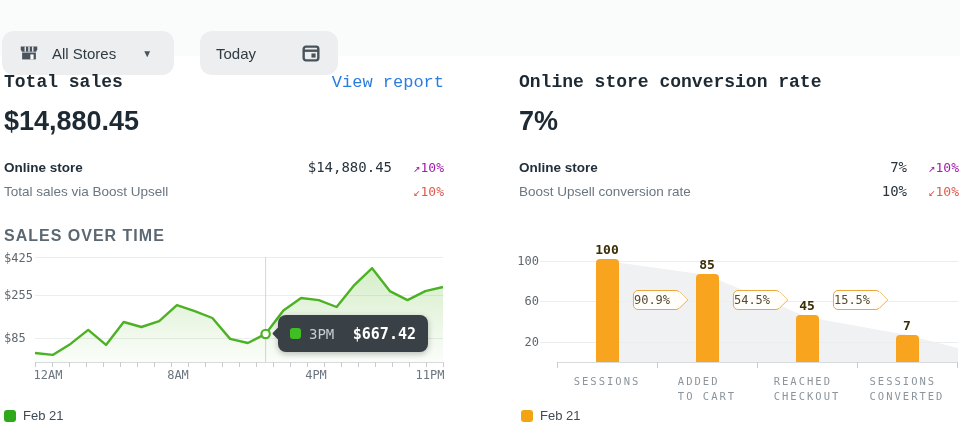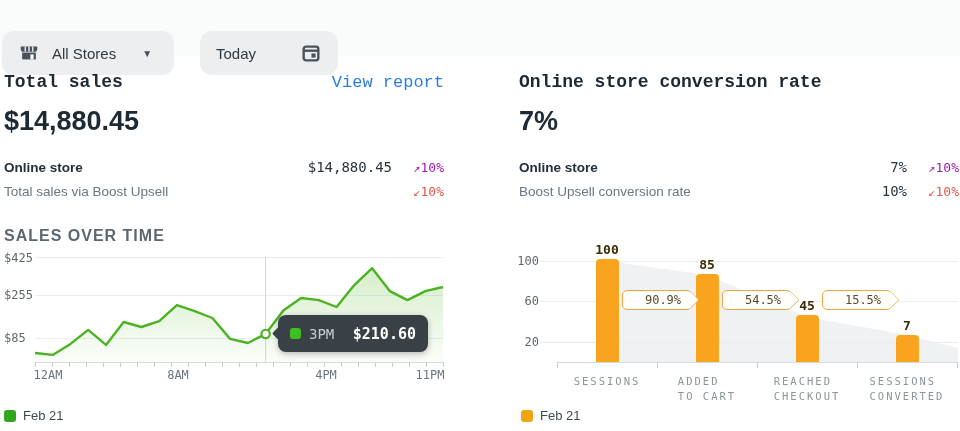--- a/index.html
+++ b/index.html
@@ -80,21 +80,21 @@
   .f-grid { position:absolute; left:35px; width:418px; height:1px; background:#ebedef; }
   .f-base { position:absolute; left:52px; top:122px; width:401px; height:1px; background:#d8dbde; }
   .f-tick { position:absolute; top:122px; width:1px; height:6px; background:#c8ccd0; }
   .f-bar { position:absolute; width:23px; border-radius:4px 4px 0 0; background:#f8a41f; }
   .f-val { position:absolute; transform:translateX(-50%); font-size:13px; font-weight:700; color:#3b2d05;
            font-family:"DejaVu Sans Mono", monospace; }
   .f-cat { position:absolute; transform:translateX(-50%); font-size:10.5px;
            letter-spacing:2px; color:#8b959c; line-height:15px; font-family:"DejaVu Sans Mono", monospace; white-space:nowrap; }
   .f-badge { position:absolute; transform:translateX(-50%); height:20px; background:#fffefa;
              border:1.5px solid #eca63e; border-radius:5px; display:flex; align-items:center;
-             padding:0 10px 0 22px; font-size:12px; color:#554a33;
+             padding:0 10px 0 0; font-size:12px; color:#554a33;
              font-family:"DejaVu Sans Mono", monospace; }
   .f-badge::after { content:''; position:absolute; right:-5.5px; top:50%; width:11px; height:11px;
              background:#fffefa; border-top:1.5px solid #eca63e; border-right:1.5px solid #eca63e;
              transform:translateY(-50%) rotate(45deg); border-radius:1px; }
   #funnel-area { position:absolute; left:0; top:0; }
 
   
   .legend { position:absolute; top:408px; display:flex; align-items:center; gap:7px; }
   .legend .sq { width:12px; height:12px; border-radius:3px; }
   .legend .txt { font-size:13px; color:#3f4b54; }
@@ -169,27 +169,27 @@
     </defs>
     <line id="crosshair" y1="17" y2="122" stroke="#d3d6d9" stroke-width="1" x1="265.62" x2="265.62"></line>
     <polygon id="area-poly" fill="url(#gfill)" points="35.0,113.0 52.7,114.9 70.5,103.9 88.2,89.9 106.0,104.9 123.7,82.0 141.4,87.0 159.2,81.1 176.9,65.1 194.7,71.1 212.4,78.0 230.1,98.9 247.9,103.0 265.6,93.9 283.4,70.6 301.1,58.0 318.8,60.1 336.6,67.0 354.3,45.1 372.1,28.2 389.8,51.1 407.5,60.1 425.3,51.1 443.0,47.0 443.0,122 35,122"></polygon>
     <polyline id="line-poly" fill="none" stroke="#4cb224" stroke-width="2.4" stroke-linejoin="round" points="35.0,113.0 52.7,114.9 70.5,103.9 88.2,89.9 106.0,104.9 123.7,82.0 141.4,87.0 159.2,81.1 176.9,65.1 194.7,71.1 212.4,78.0 230.1,98.9 247.9,103.0 265.6,93.9 283.4,70.6 301.1,58.0 318.8,60.1 336.6,67.0 354.3,45.1 372.1,28.2 389.8,51.1 407.5,60.1 425.3,51.1 443.0,47.0"></polyline>
     <circle id="marker-dot" r="4.2" fill="#ffffff" stroke="#4cb224" stroke-width="2.2" cx="265.62" cy="93.9386"></circle>
   </svg>
   <div class="baseline"></div>
   <div class="tickstrip"></div>
   <span class="xlab mono" style="left:48px">12AM</span>
   <span class="xlab mono" style="left:178px">8AM</span>
-  <span class="xlab mono" style="left:326px">4PM</span>
+  <span class="xlab mono" style="left:316px">4PM</span>
   <span class="xlab mono" style="left:430px">11PM</span>
 
   <div class="tooltip">
     <span class="tt-sq"></span>
     <span class="tt-time mono">3PM</span>
-    <span class="tt-val mono">$210.60</span>
+    <span class="tt-val mono">$667.42</span>
   </div>
 </div>
 
 <div class="legend" id="legend-left">
   <span class="sq"></span>
   <span class="txt">Feb 21</span>
 </div>
 
 <div class="panel panel-right">
   <div class="panel-head">

